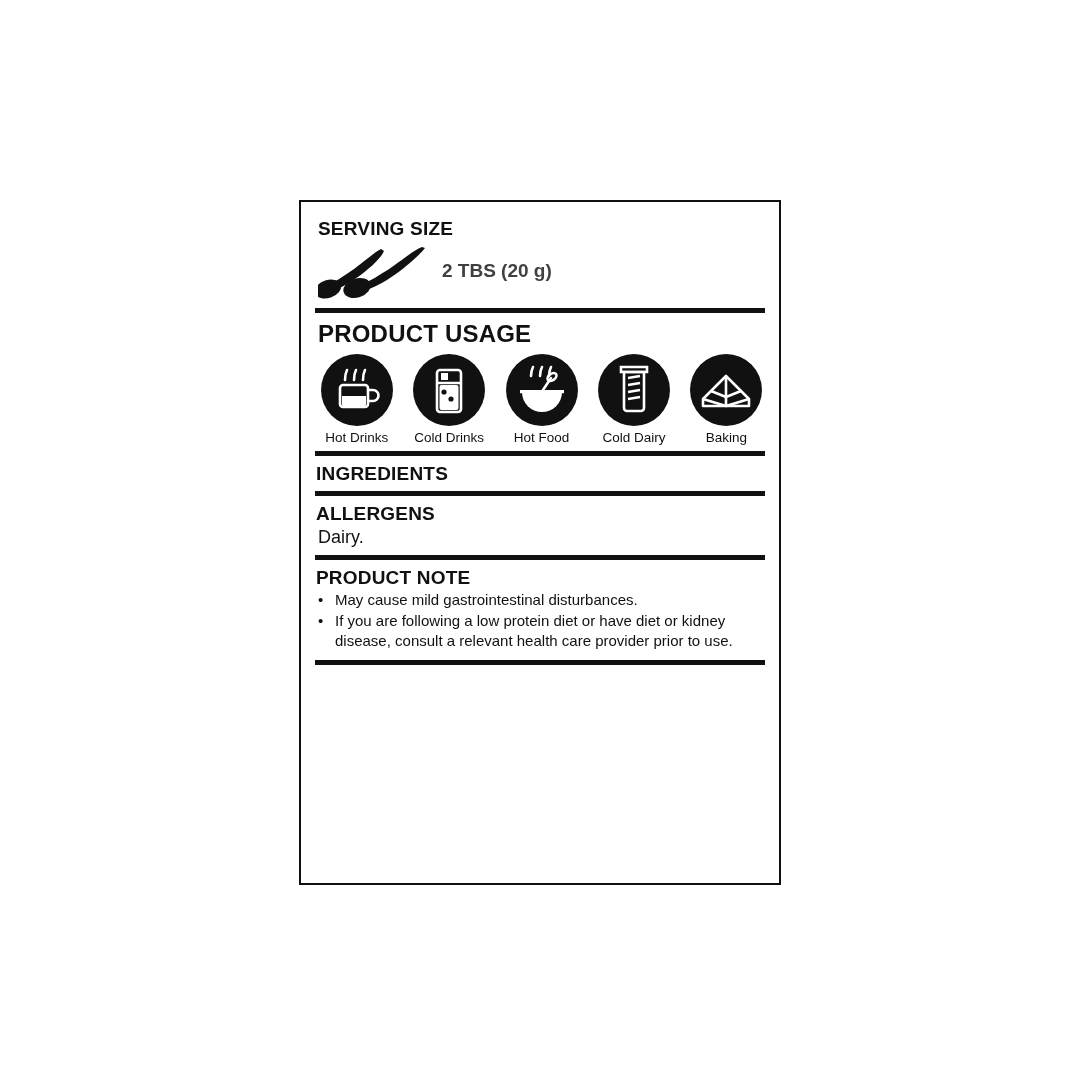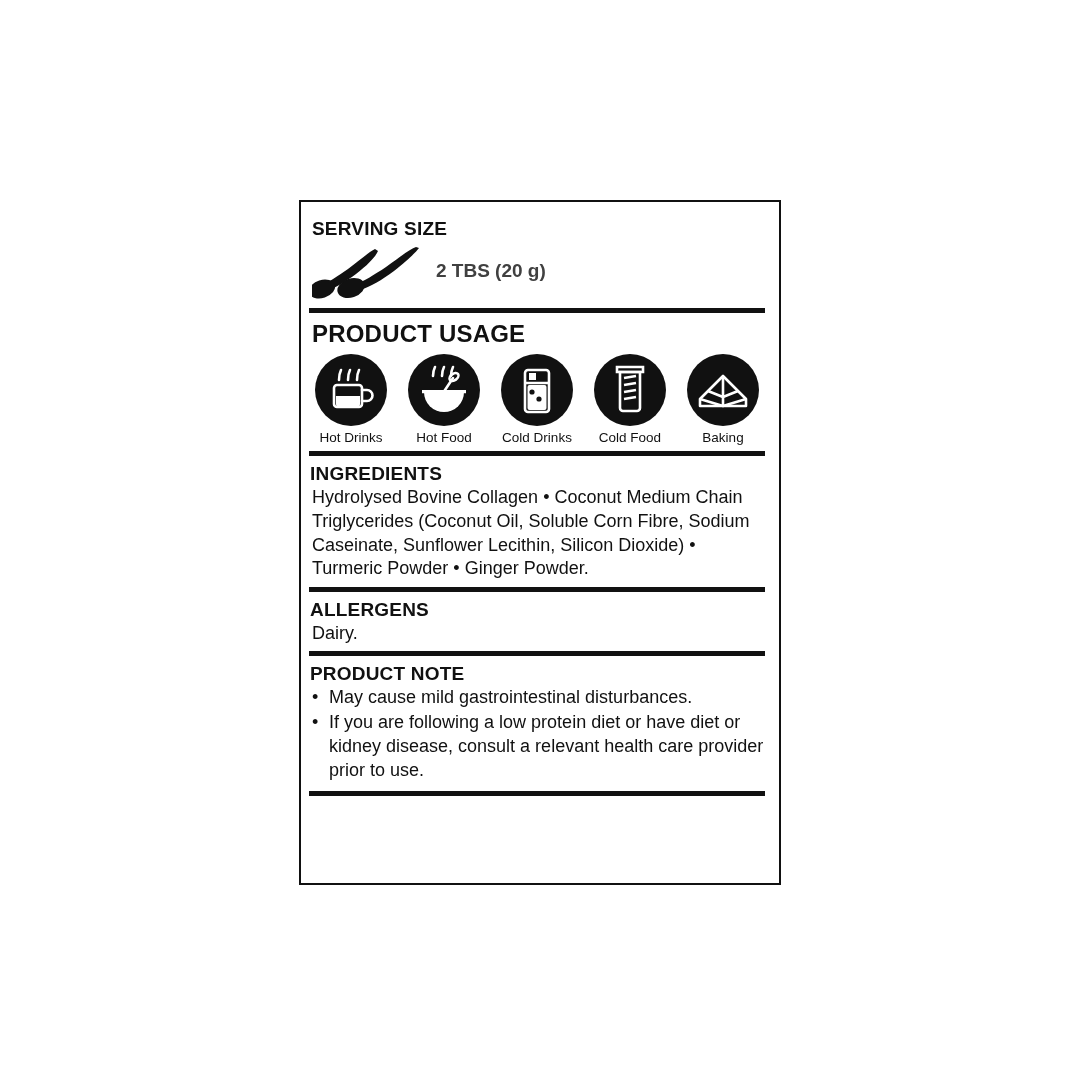--- a/index.html
+++ b/index.html
@@ -21,21 +21,21 @@
     top: 200px;
     width: 482px;
     height: 685px;
     border: 2px solid #111111;
     box-sizing: border-box;
     background: #ffffff;
   }
 
   .inner {
     position: absolute;
-    left: 8px;
+    left: 14px;
     right: 14px;
     top: 10px;
   }
 
   .section-title {
     font-weight: bold;
     letter-spacing: 0.2px;
     color: #111111;
   }
 
@@ -116,21 +116,21 @@
     font-size: 18px;
     line-height: 1.3;
     margin: 0 0 0 3px;
   }
   .note-list {
     list-style: none;
     margin: 1px 0 0 3px;
     padding: 0;
   }
   .note-list li {
-    font-size: 18px;
+    font-size: 15px;
     line-height: 1.32;
     padding-left: 17px;
     text-indent: -17px;
     margin-bottom: 1px;
   }
   .note-list li::before {
     content: "\2022";
     display: inline-block;
     width: 17px;
     text-indent: 0;
@@ -179,64 +179,64 @@
             </g>
             <path d="M21 42 h24 v8 a3 3 0 0 1 -3 3 h-18 a3 3 0 0 1 -3 -3 z" fill="#ffffff"></path>
           </svg>
         </div>
         <div class="usage-caption">Hot Drinks</div>
       </div>
 
       <div class="usage-item">
         <div class="usage-circle">
           <svg viewBox="0 0 72 72" width="72" height="72">
+            <g stroke="#ffffff" stroke-width="2.6" fill="none">
+              <rect x="24" y="16" width="24" height="42" rx="3"></rect>
+              <path d="M24 29 h24"></path>
+            </g>
+            <rect x="26.5" y="31" width="19" height="25" rx="2" fill="#ffffff"></rect>
+            <circle cx="31" cy="38" r="2.6" fill="#111111"></circle>
+            <circle cx="38" cy="45" r="2.6" fill="#111111"></circle>
+            <rect x="28" y="19" width="7" height="7" fill="#ffffff"></rect>
+          </svg>
+        </div>
+        <div class="usage-caption">Cold Drinks</div>
+      </div>
+
+      <div class="usage-item">
+        <div class="usage-circle">
+          <svg viewBox="0 0 72 72" width="72" height="72">
             <g stroke="#ffffff" stroke-width="2.6" fill="none" stroke-linecap="round">
               <path d="M25 22 C25 17 26 15 27 13"></path>
               <path d="M34 22 C34 17 35 15 36 13"></path>
               <path d="M43 22 C43 17 44 15 45 13"></path>
               <path d="M45 24 L31 45"></path>
               <ellipse cx="46" cy="23" rx="5" ry="3.2" transform="rotate(-36 46 23)"></ellipse>
             </g>
             <path d="M16 38 h40 a20 20 0 0 1 -40 0 z" fill="#ffffff"></path>
             <path d="M14 36 h44 v3.2 h-44 z" fill="#ffffff"></path>
           </svg>
         </div>
         <div class="usage-caption">Hot Food</div>
-      </div>
-
-      <div class="usage-item">
-        <div class="usage-circle">
-          <svg viewBox="0 0 72 72" width="72" height="72">
-            <g stroke="#ffffff" stroke-width="2.6" fill="none">
-              <rect x="24" y="16" width="24" height="42" rx="3"></rect>
-              <path d="M24 29 h24"></path>
-            </g>
-            <rect x="26.5" y="31" width="19" height="25" rx="2" fill="#ffffff"></rect>
-            <circle cx="31" cy="38" r="2.6" fill="#111111"></circle>
-            <circle cx="38" cy="45" r="2.6" fill="#111111"></circle>
-            <rect x="28" y="19" width="7" height="7" fill="#ffffff"></rect>
-          </svg>
-        </div>
-        <div class="usage-caption">Cold Drinks</div>
       </div>
 
       <div class="usage-item">
         <div class="usage-circle">
           <svg viewBox="0 0 72 72" width="72" height="72">
             <g stroke="#ffffff" stroke-width="2.6" fill="none">
               <path d="M26 18 h20 v36 a3 3 0 0 1 -3 3 h-14 a3 3 0 0 1 -3 -3 z"></path>
               <path d="M23 13 h26 v5 h-26 z"></path>
               <path d="M30 24 l12 -2"></path>
               <path d="M30 31 l12 -2"></path>
               <path d="M30 38 l12 -2"></path>
               <path d="M30 45 l12 -2"></path>
             </g>
           </svg>
         </div>
-        <div class="usage-caption">Cold Food</div>
+        <div class="usage-caption">Cold Dairy</div>
       </div>
 
       <div class="usage-item">
         <div class="usage-circle">
           <svg viewBox="0 0 72 72" width="72" height="72">
             <g stroke="#ffffff" stroke-width="2.6" fill="none" stroke-linejoin="round">
               <path d="M13 45 L36 22 L59 45 L59 52 L13 52 Z"></path>
               <path d="M13 45 L36 52 L59 45"></path>
               <path d="M36 22 L36 52"></path>
               <path d="M21 37 L36 43 L51 37"></path>
@@ -244,21 +244,20 @@
           </svg>
         </div>
         <div class="usage-caption">Baking</div>
       </div>
 
     </div>
 
     <div class="rule"></div>
 
     <div class="section-title ingredients-title">INGREDIENTS</div>
-    <p class="body-text">Hydrolysed Bovine Collagen • Coconut Medium Chain Triglycerides (Coconut Oil, Soluble Corn Fibre, Sodium Caseinate, Sunflower  Lecithin, Silicon Dioxide) • Turmeric Powder • Ginger Powder.</p>
 
     <div class="rule"></div>
 
     <div class="section-title allergens-title">ALLERGENS</div>
     <p class="allergen-text">Dairy.</p>
 
     <div class="rule"></div>
 
     <div class="section-title note-title">PRODUCT NOTE</div>
     <ul class="note-list">

